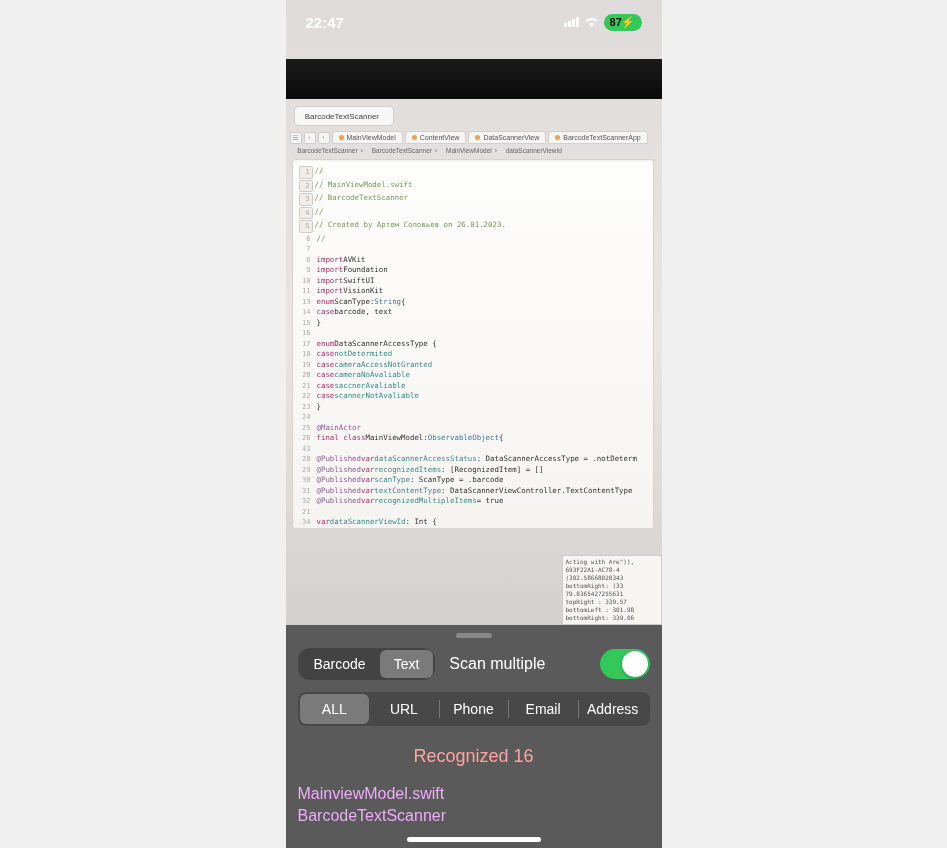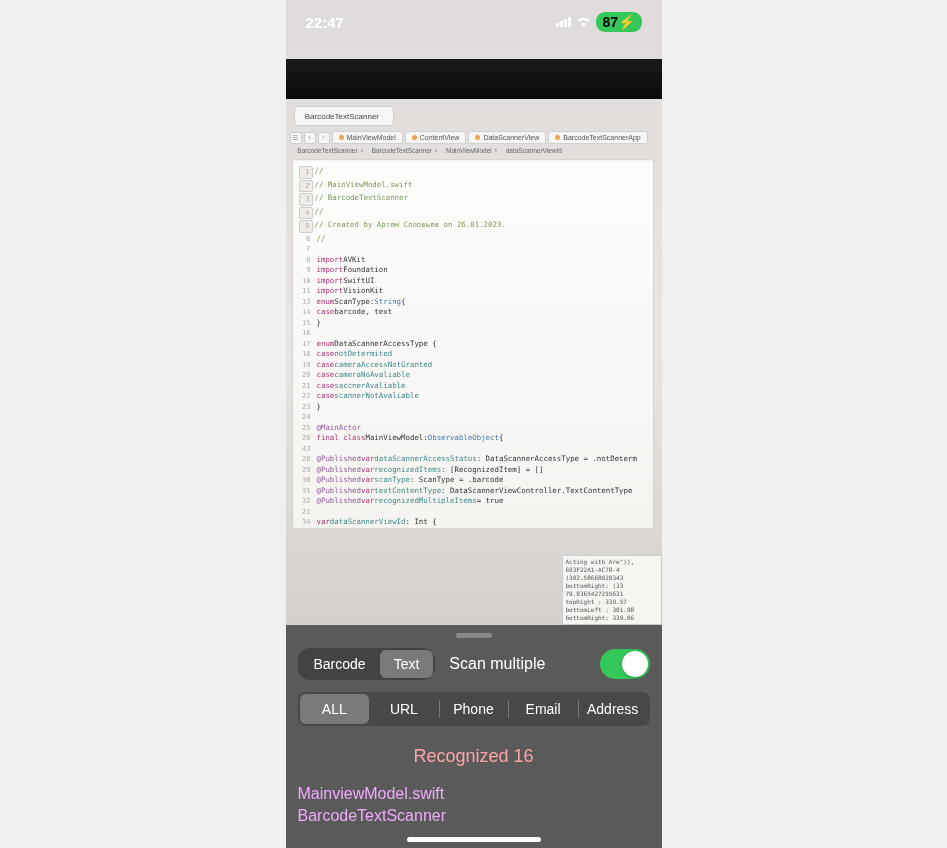--- a/index.html
+++ b/index.html
@@ -35,21 +35,21 @@
     .status-signal { display: flex; align-items: flex-end; gap: 1px; }
     .status-signal span { width: 3px; background: #fff; }
     .status-signal span:nth-child(1){height:4px}
     .status-signal span:nth-child(2){height:6px}
     .status-signal span:nth-child(3){height:8px}
     .status-signal span:nth-child(4){height:10px}
     .status-wifi { font-size: 14px; }
     .status-battery {
       background: #34c759;
       color: #000;
-      font-size: 14px;
+      font-size: 11px;
       font-weight: 600;
       padding: 2px 6px;
       border-radius: 9px;
       display: flex;
       align-items: center;
     }
     .camera-view {
       position: absolute;
       top: 0; left: 0; right: 0;
       height: 625px;

